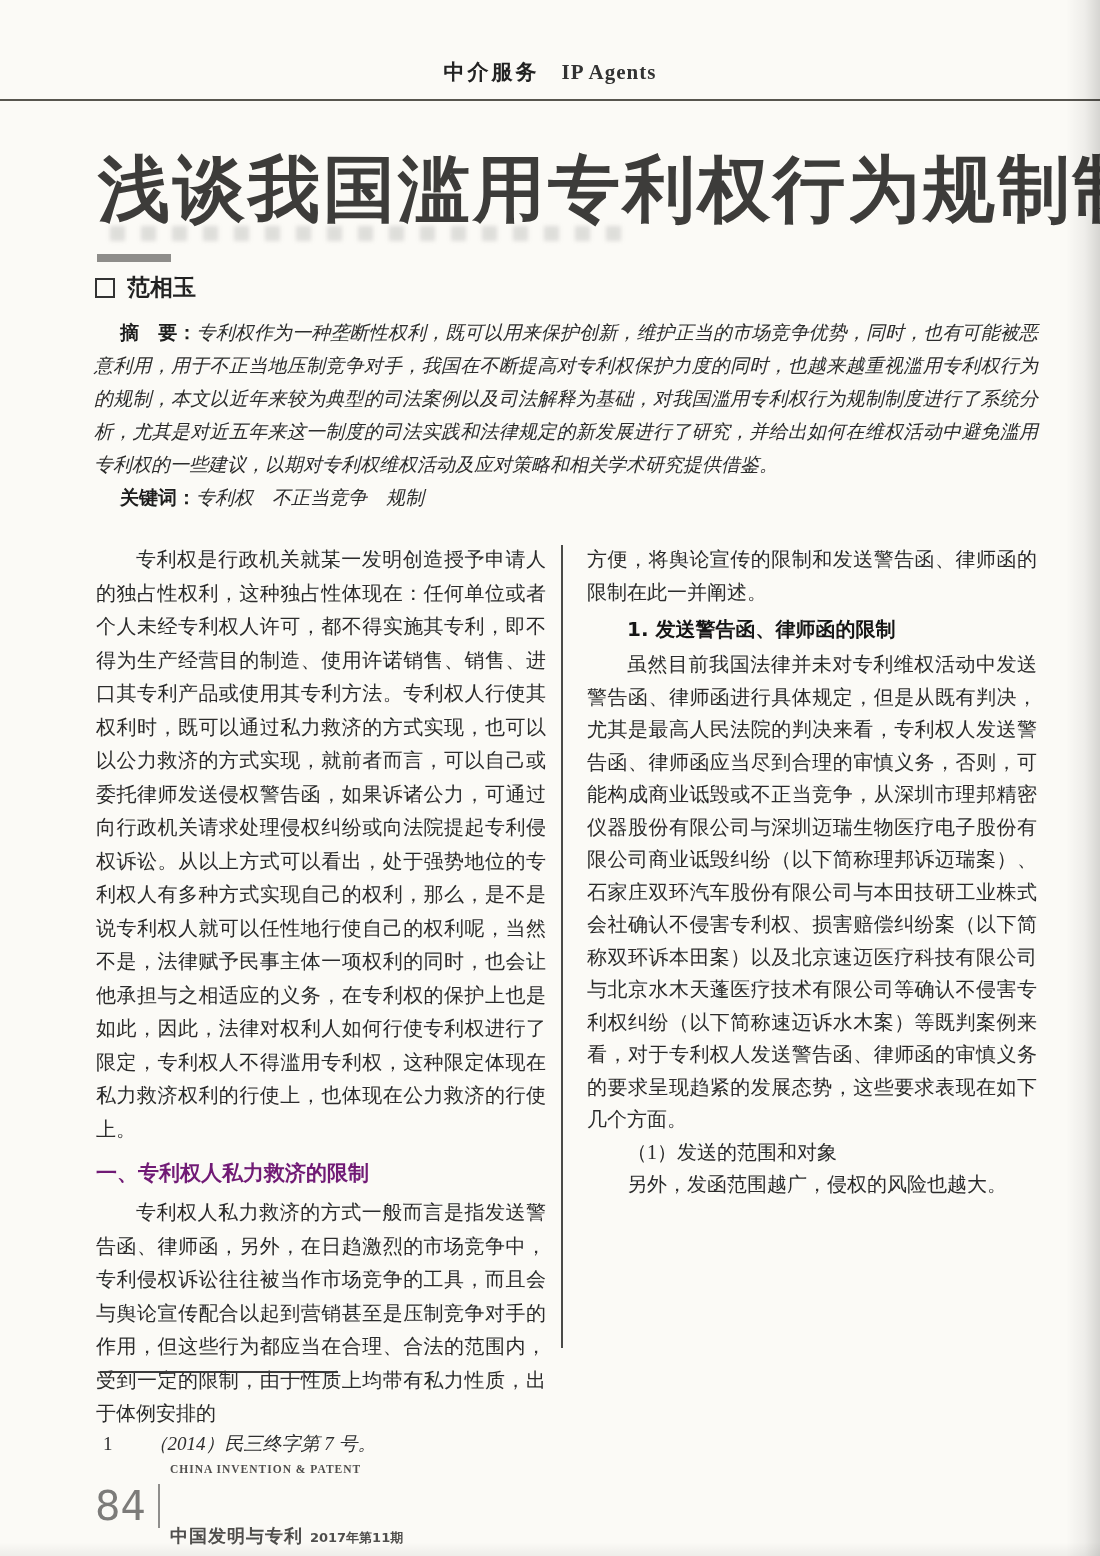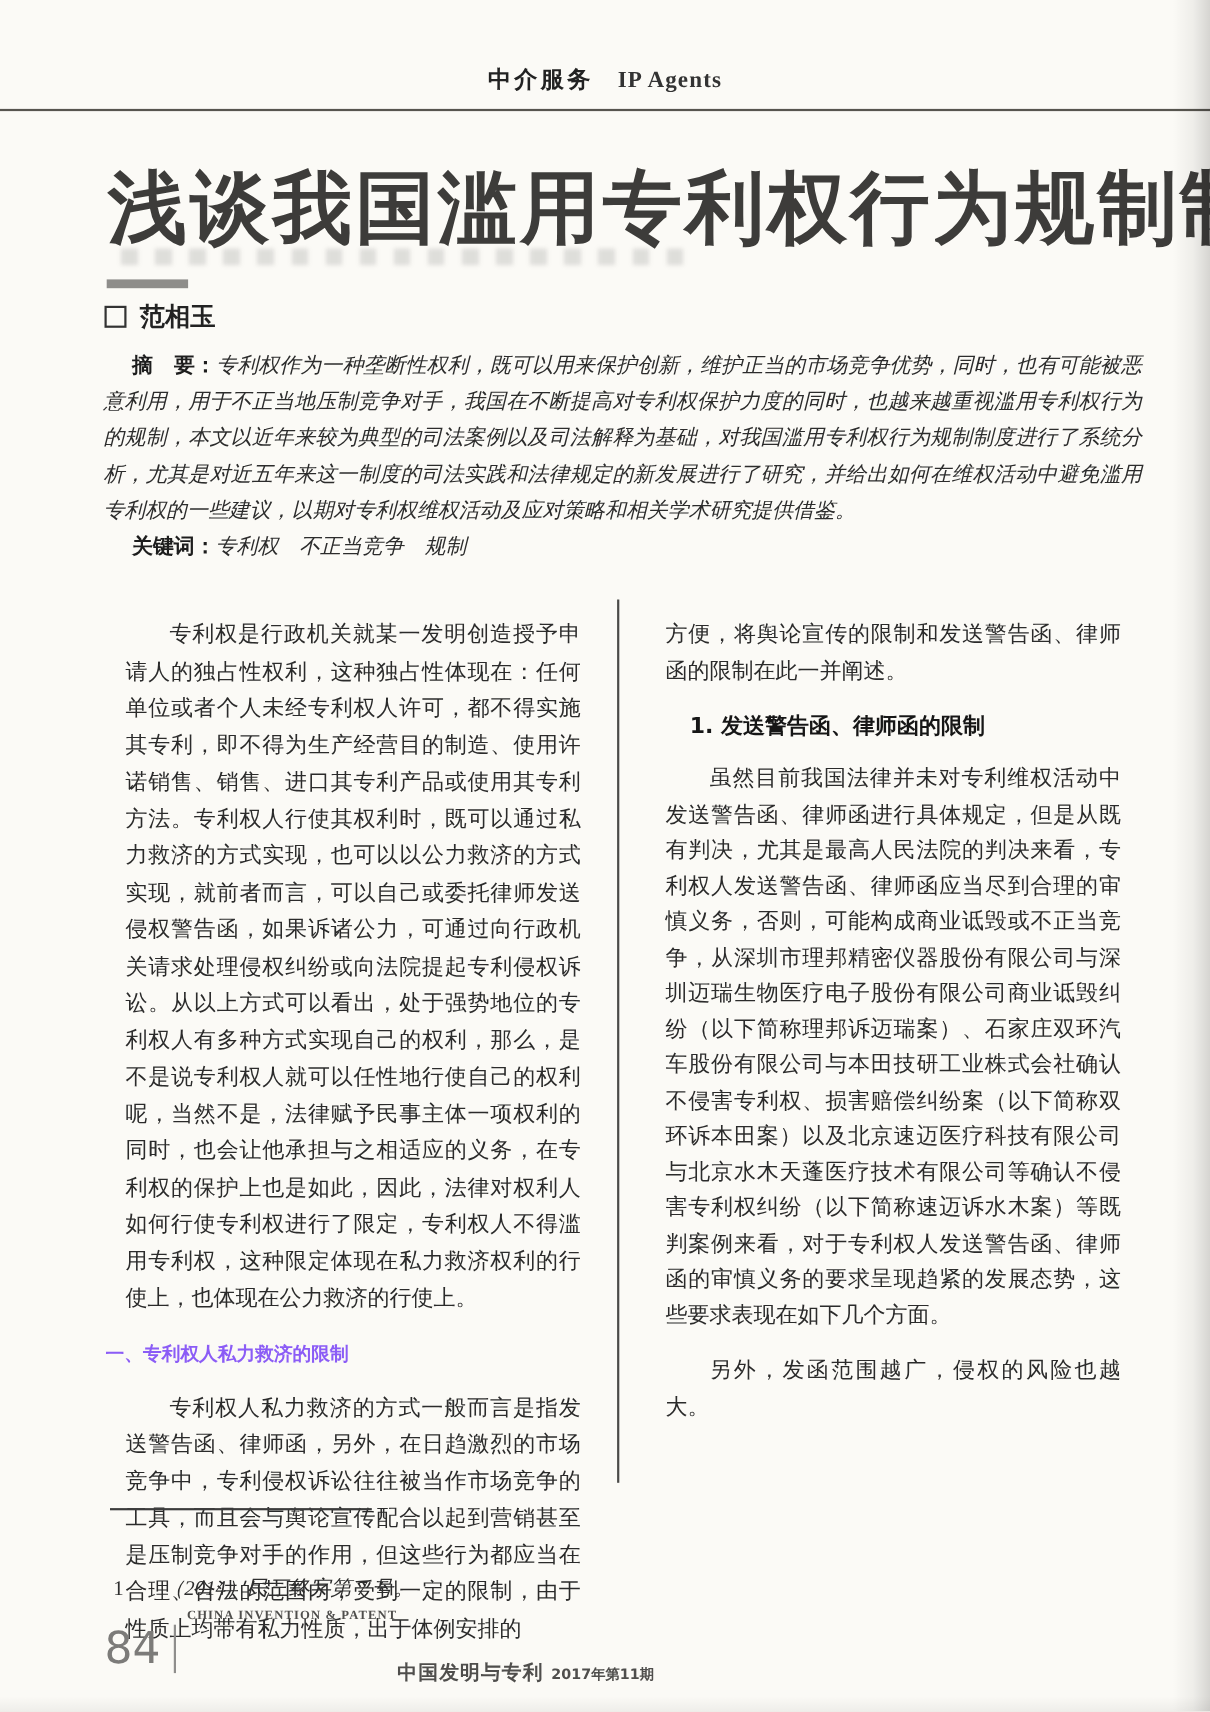--- a/index.html
+++ b/index.html
@@ -83,31 +83,31 @@
     font-family:"DejaVu Sans", sans-serif;
     font-style:normal;font-weight:bold;color:#1d1d1d;
   }
   .keywords{margin-top:2px;}
   
   .col{
     position:absolute;top:543px;
     font-size:20px;color:#2b2b2b;
     text-align:justify;
   }
-  .col p{margin:18px;}
+  .col p{margin:0;}
   .col .indent{text-indent:2em;}
   .col-left{left:96px;width:450px;line-height:33.5px;}
   .col-right{left:587px;width:450px;line-height:32.5px;}
   .col-divider{
     position:absolute;left:561px;top:545px;width:1.5px;height:803px;
     background:#4a4a48;
   }
   .h-level1{
     font-family:"DejaVu Sans", sans-serif;
-    font-weight:bold;font-size:17px;color:#8b5cf6;
+    font-weight:bold;font-size:21px;color:#701a75;
     margin:12px 0 8px 0 !important;
     line-height:30px;
   }
   .h-level2{
     font-family:"DejaVu Sans", sans-serif;
     font-weight:bold;font-size:20px;color:#161616;
     margin:6px 0 4px 0 !important;
     text-indent:2em;
     line-height:30px;
   }
@@ -129,21 +129,21 @@
     display:flex;align-items:center;
   }
   .footer .pn{
     font-family:"DejaVu Sans", sans-serif;
     font-size:40px;font-weight:400;color:#7c7b79;
     line-height:46px;
   }
   .footer .bar{
     width:2px;height:44px;background:#8f8e8c;margin:0 10px 0 12px;
   }
-  .footer .jtext{display:flex;flex-direction:row;justify-content:center;}
+  .footer .jtext{display:flex;flex-direction:column;justify-content:center;}
   .footer .jen{
     font-family:"Liberation Serif", serif;
     font-size:11.5px;font-weight:600;color:#4f4e4c;
     letter-spacing:1px;line-height:15px;
   }
   .footer .jcn-row{display:flex;align-items:baseline;line-height:24px;margin-top:47px;}
   .footer .jcn{
     font-family:"DejaVu Sans", sans-serif;
     font-size:18px;font-weight:bold;color:#4f4e4c;letter-spacing:1px;
   }
@@ -181,20 +181,21 @@
   <div class="col col-left">
     <p class="indent">专利权是行政机关就某一发明创造授予申请人的独占性权利，这种独占性体现在：任何单位或者个人未经专利权人许可，都不得实施其专利，即不得为生产经营目的制造、使用许诺销售、销售、进口其专利产品或使用其专利方法。专利权人行使其权利时，既可以通过私力救济的方式实现，也可以以公力救济的方式实现，就前者而言，可以自己或委托律师发送侵权警告函，如果诉诸公力，可通过向行政机关请求处理侵权纠纷或向法院提起专利侵权诉讼。从以上方式可以看出，处于强势地位的专利权人有多种方式实现自己的权利，那么，是不是说专利权人就可以任性地行使自己的权利呢，当然不是，法律赋予民事主体一项权利的同时，也会让他承担与之相适应的义务，在专利权的保护上也是如此，因此，法律对权利人如何行使专利权进行了限定，专利权人不得滥用专利权，这种限定体现在私力救济权利的行使上，也体现在公力救济的行使上。</p>
     <p class="h-level1">一、专利权人私力救济的限制</p>
     <p class="indent">专利权人私力救济的方式一般而言是指发送警告函、律师函，另外，在日趋激烈的市场竞争中，专利侵权诉讼往往被当作市场竞争的工具，而且会与舆论宣传配合以起到营销甚至是压制竞争对手的作用，但这些行为都应当在合理、合法的范围内，受到一定的限制，由于性质上均带有私力性质，出于体例安排的</p>
   </div>
 
   <div class="col col-right">
     <p>方便，将舆论宣传的限制和发送警告函、律师函的限制在此一并阐述。</p>
     <p class="h-level2">1. 发送警告函、律师函的限制</p>
     <p class="indent">虽然目前我国法律并未对专利维权活动中发送警告函、律师函进行具体规定，但是从既有判决，尤其是最高人民法院的判决来看，专利权人发送警告函、律师函应当尽到合理的审慎义务，否则，可能构成商业诋毁或不正当竞争，从深圳市理邦精密仪器股份有限公司与深圳迈瑞生物医疗电子股份有限公司商业诋毁纠纷（以下简称理邦诉迈瑞案）、石家庄双环汽车股份有限公司与本田技研工业株式会社确认不侵害专利权、损害赔偿纠纷案（以下简称双环诉本田案）以及北京速迈医疗科技有限公司与北京水木天蓬医疗技术有限公司等确认不侵害专利权纠纷（以下简称速迈诉水木案）等既判案例来看，对于专利权人发送警告函、律师函的审慎义务的要求呈现趋紧的发展态势，这些要求表现在如下几个方面。</p>
+    <p class="indent">（1）发送的范围和对象</p>
     <p class="indent">另外，发函范围越广，侵权的风险也越大。</p>
   </div>
 
   <div class="footnote-rule"></div>
   <div class="footnote">
     <span class="num">1</span><span>（2014）民三终字第 7 号。</span>
   </div>
 
   <div class="footer">
     <span class="pn">84</span>

